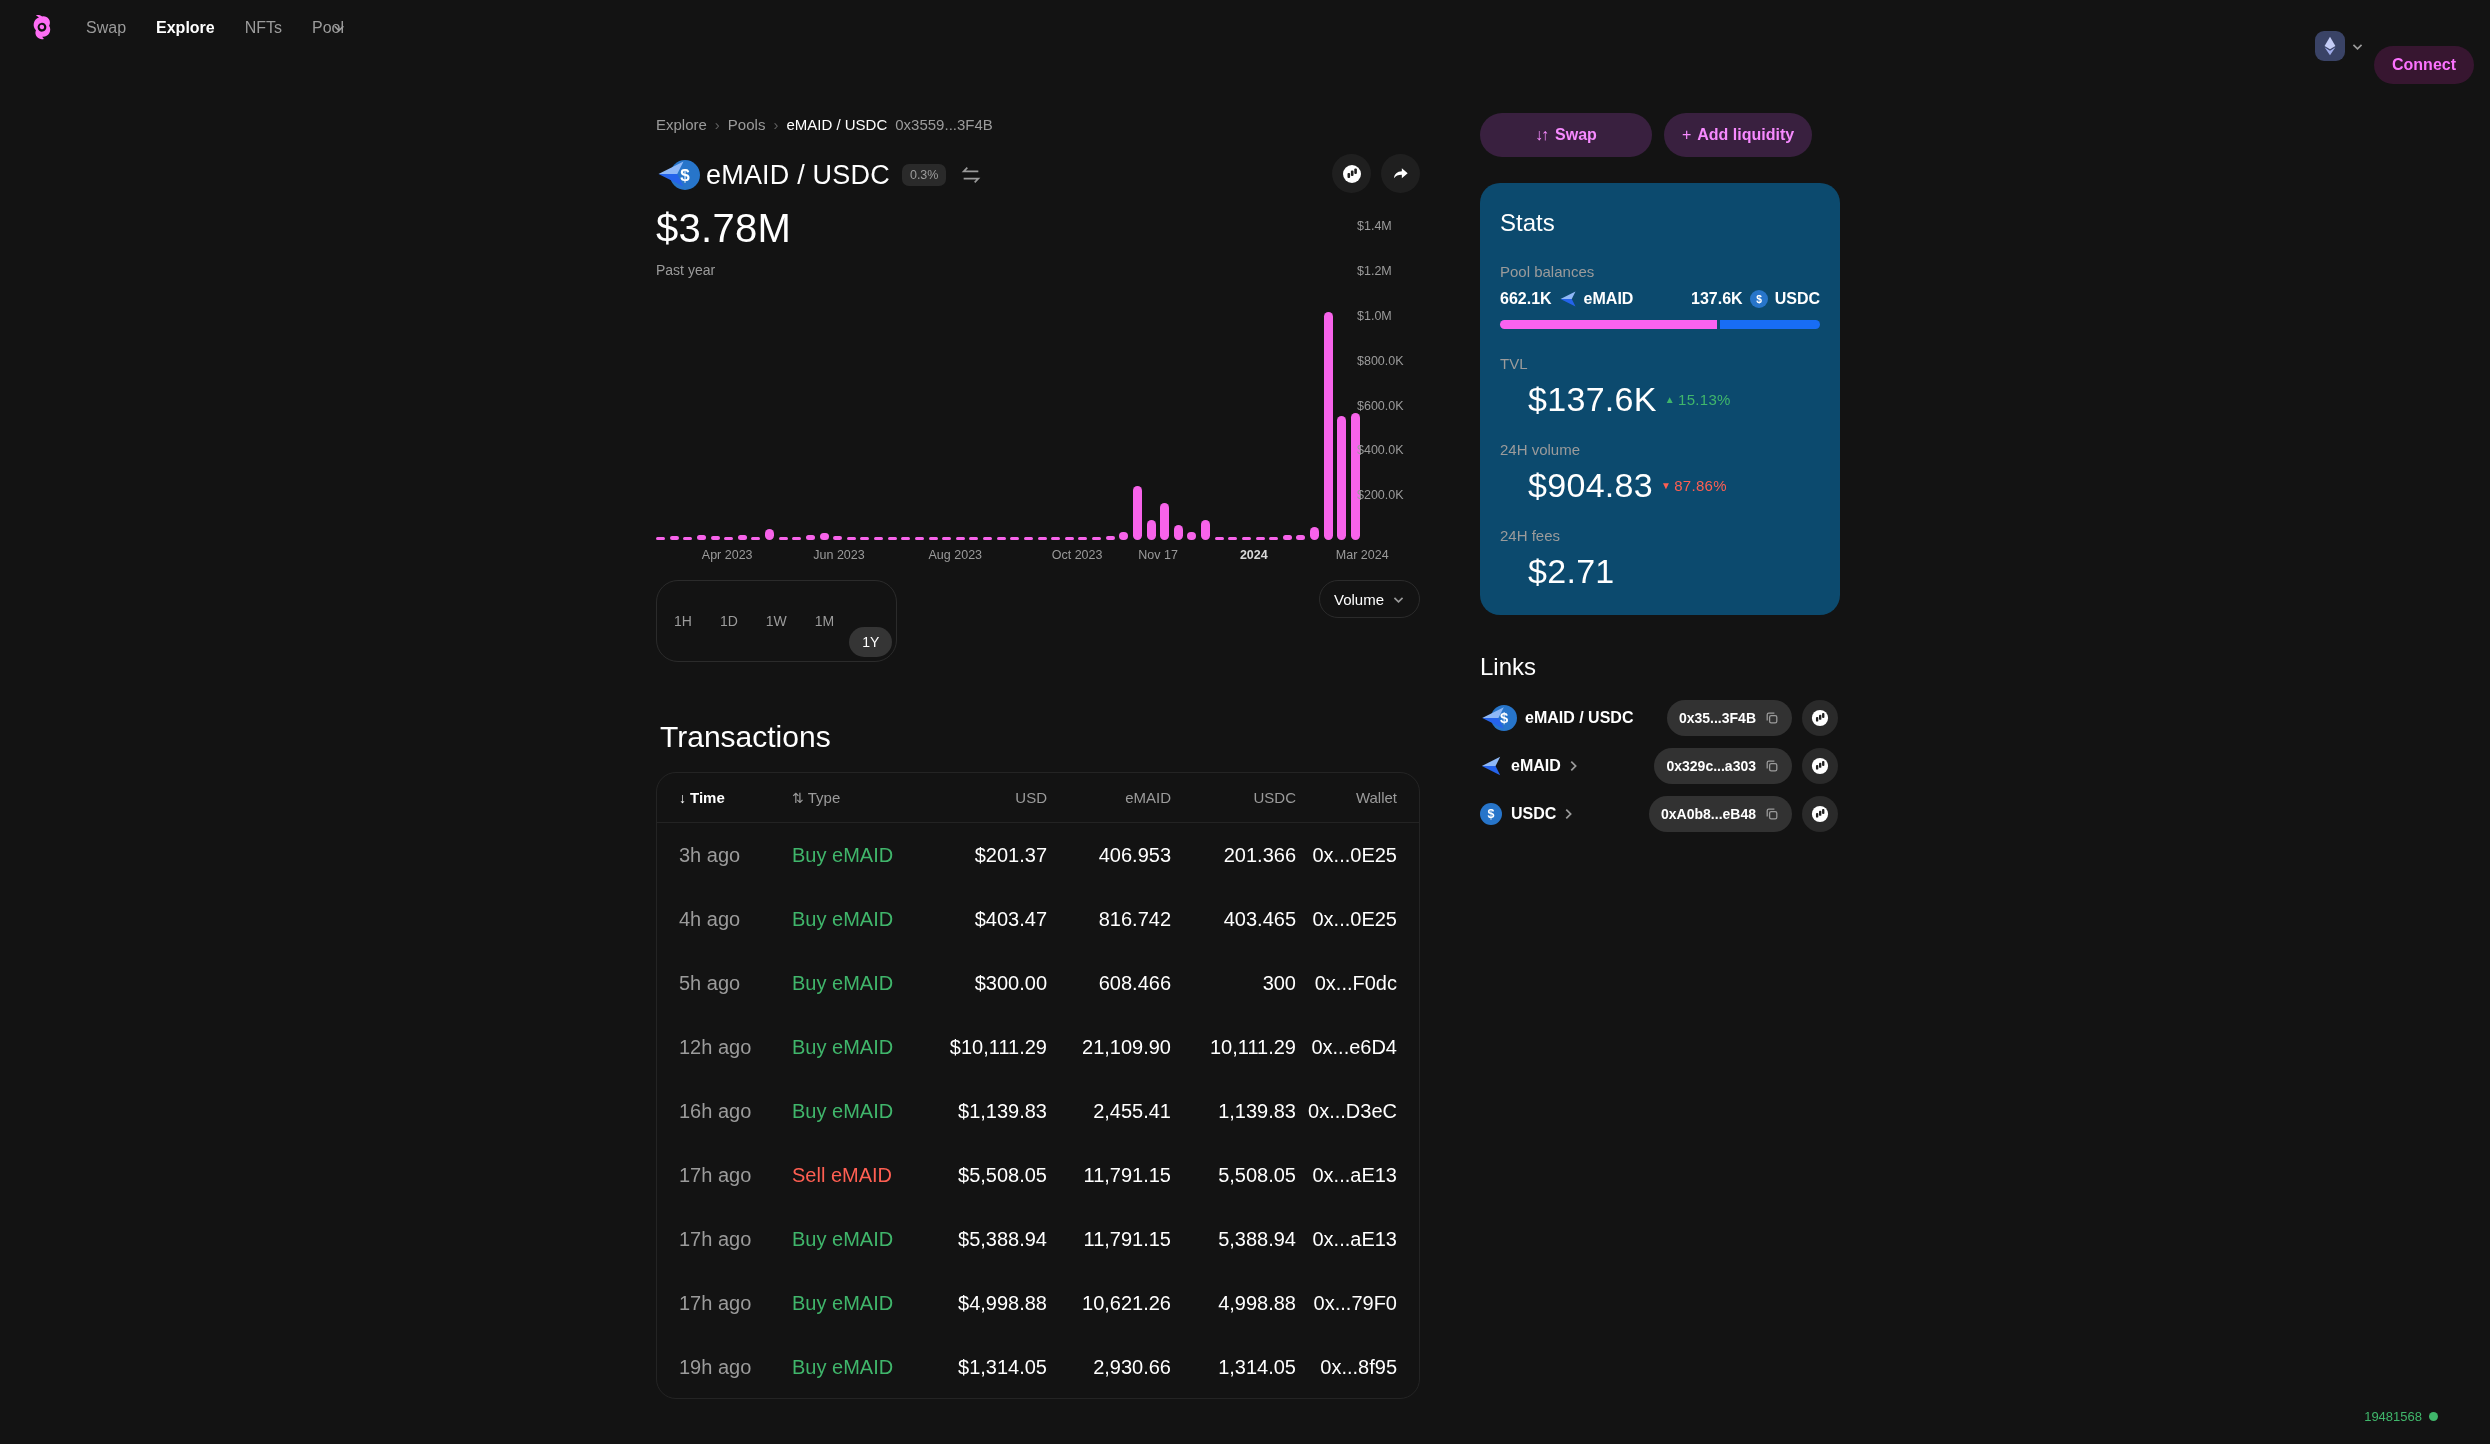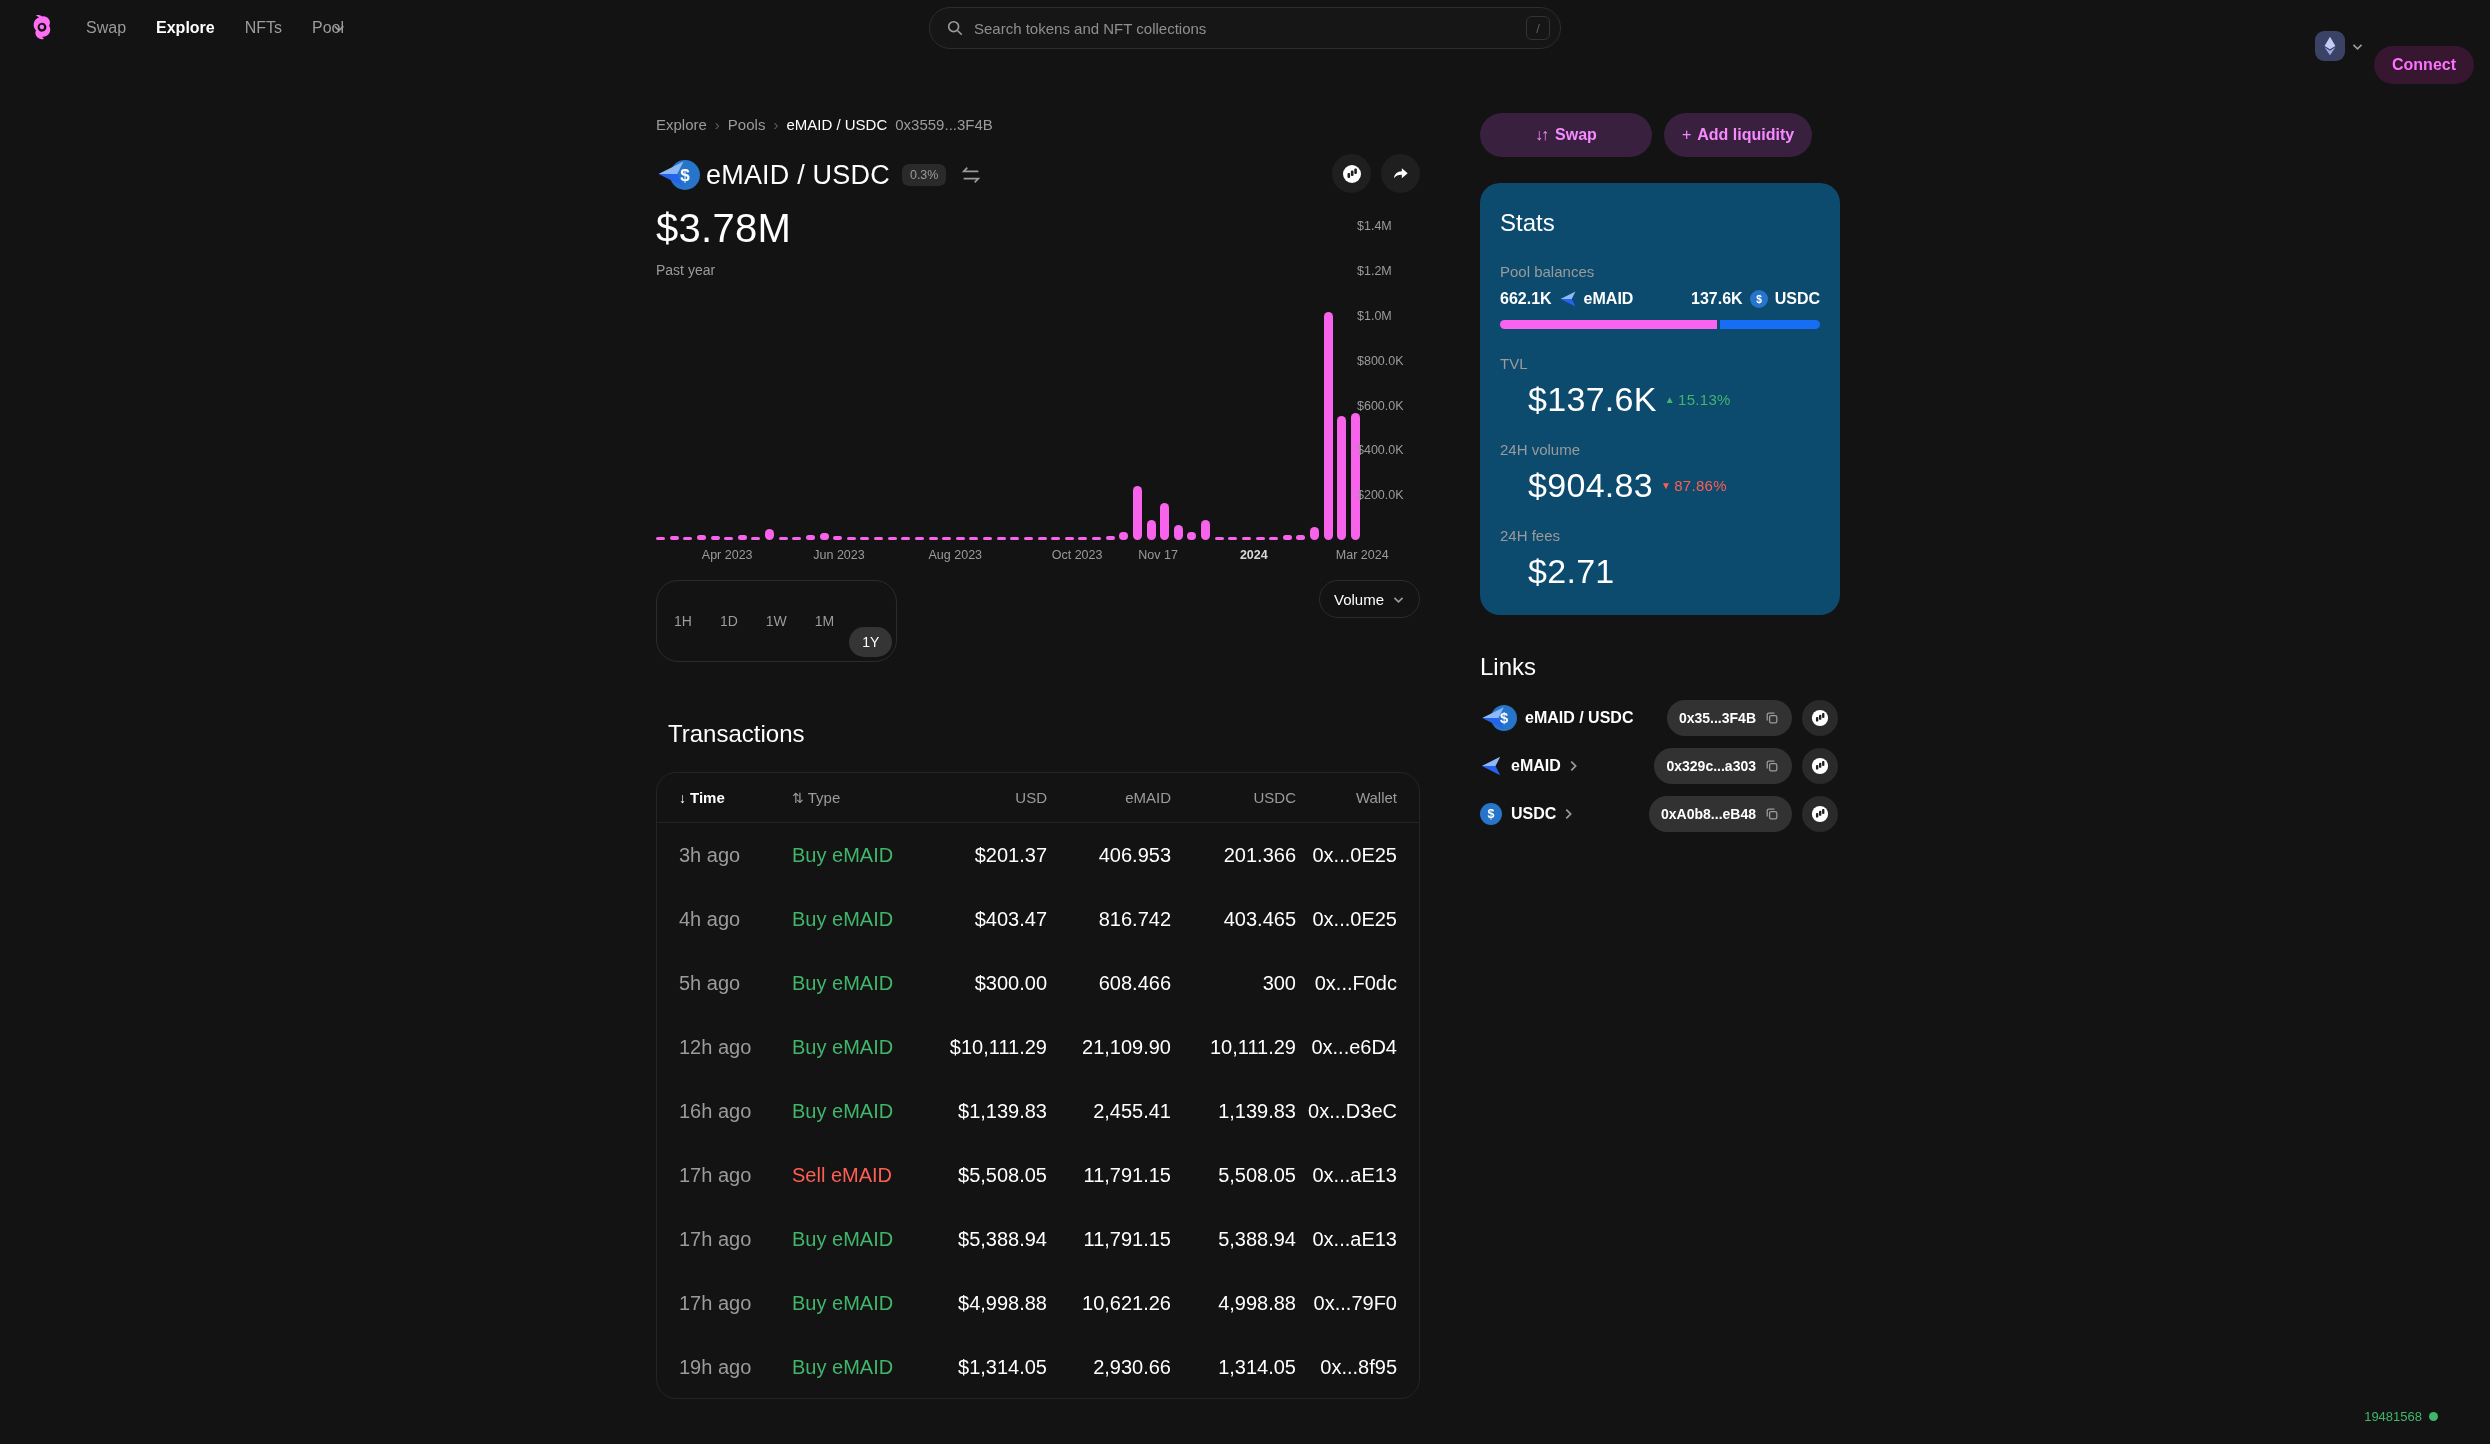--- a/index.html
+++ b/index.html
@@ -58,21 +58,21 @@
   .x-tick.em { color:#d9d9d9; font-weight:700; }
 
   .chart-controls { position:absolute; top:580px; left:0; width:100%; height:44px; }
   .tf-group { position:absolute; left:0; top:0; display:flex; align-items:center; gap:2px; border:1px solid #2b2b2b; border-radius:22px; padding:4px; }
   .tf-btn { padding:7px 13px; border-radius:17px; font-size:14px; font-weight:500; color:#9b9b9b; cursor:pointer; background:transparent; border:none; font-family:inherit; }
   .tf-btn.selected { background:#353535; color:#fff;margin-top:42px; }
   .metric-select { position:absolute; right:0; top:0; height:38px; border:1px solid #2b2b2b; border-radius:19px; display:flex; align-items:center; gap:8px; padding:0 14px; cursor:pointer; }
   .metric-select span { font-size:15px; font-weight:500; color:#fff; }
   .metric-select .caret { color:#9b9b9b; display:flex; }
 
-  .tx-title { position:absolute; top:720px; left:12px; font-size:24px; font-weight:500; }
+  .tx-title { position:absolute; top:720px; left:4px; font-size:30px; font-weight:500; }
   .tx-table { position:absolute; top:772px; left:0; width:764px; height:627px; border:1px solid #242424; border-radius:20px; overflow:hidden; }
   .tx-grid-row { display:grid; grid-template-columns:113px 120px 1fr 124px 125px 101px; padding:0 22px; align-items:center; }
   .tx-head { height:50px; border-bottom:1px solid #232323; font-size:15px; color:#9b9b9b; }
   .tx-head .col-time { color:#fff; font-weight:600; }
   .tx-head .num, .tx-row .num { text-align:right; }
   .sort-glyph { color:#fff; margin-right:4px; font-size:14px; }
   .sort-glyph.dim { color:#9b9b9b; }
   .tx-row { height:64px; font-size:20px; cursor:pointer; }
   .tx-row .cell-time { color:#9b9b9b; }
   .tx-row .cell-type.buy { color:#40b66b; }
@@ -135,30 +135,20 @@
         <span class="nav-link active">Explore</span>
         <span class="nav-link">NFTs</span>
         <span class="nav-link">Pool</span>
       </div>
     <div class="nav-caret">
       <svg width="14" height="14" viewBox="0 0 16 16" fill="none" stroke="#9b9b9b" stroke-width="2">
           <path d="M3 6l5 5 5-5"></path>
         </svg>
     </div>
 
-    <div class="search">
-      <span class="search-icon">
-        <svg width="18" height="18" viewBox="0 0 20 20" fill="none" stroke="#9b9b9b" stroke-width="1.8">
-            <circle cx="8.5" cy="8.5" r="5.5"></circle>
-            <path d="M13 13l4.5 4.5"></path>
-          </svg>
-      </span>
-      <input placeholder="Search tokens and NFT collections" style="">
-      <span class="slash-badge">/</span>
-    </div>
 
     <div class="nav-right">
       <div class="network-chip">
         <span class="network-icon">
           <svg width="14" height="20" viewBox="0 0 16 24">
               <polygon points="8,1 14.5,12 8,16 1.5,12" fill="#c4ccf5"></polygon>
               <polygon points="8,17.6 14.5,13.6 8,23 1.5,13.6" fill="#9fabe8"></polygon>
             </svg>
         </span>
         <span class="chip-caret">

